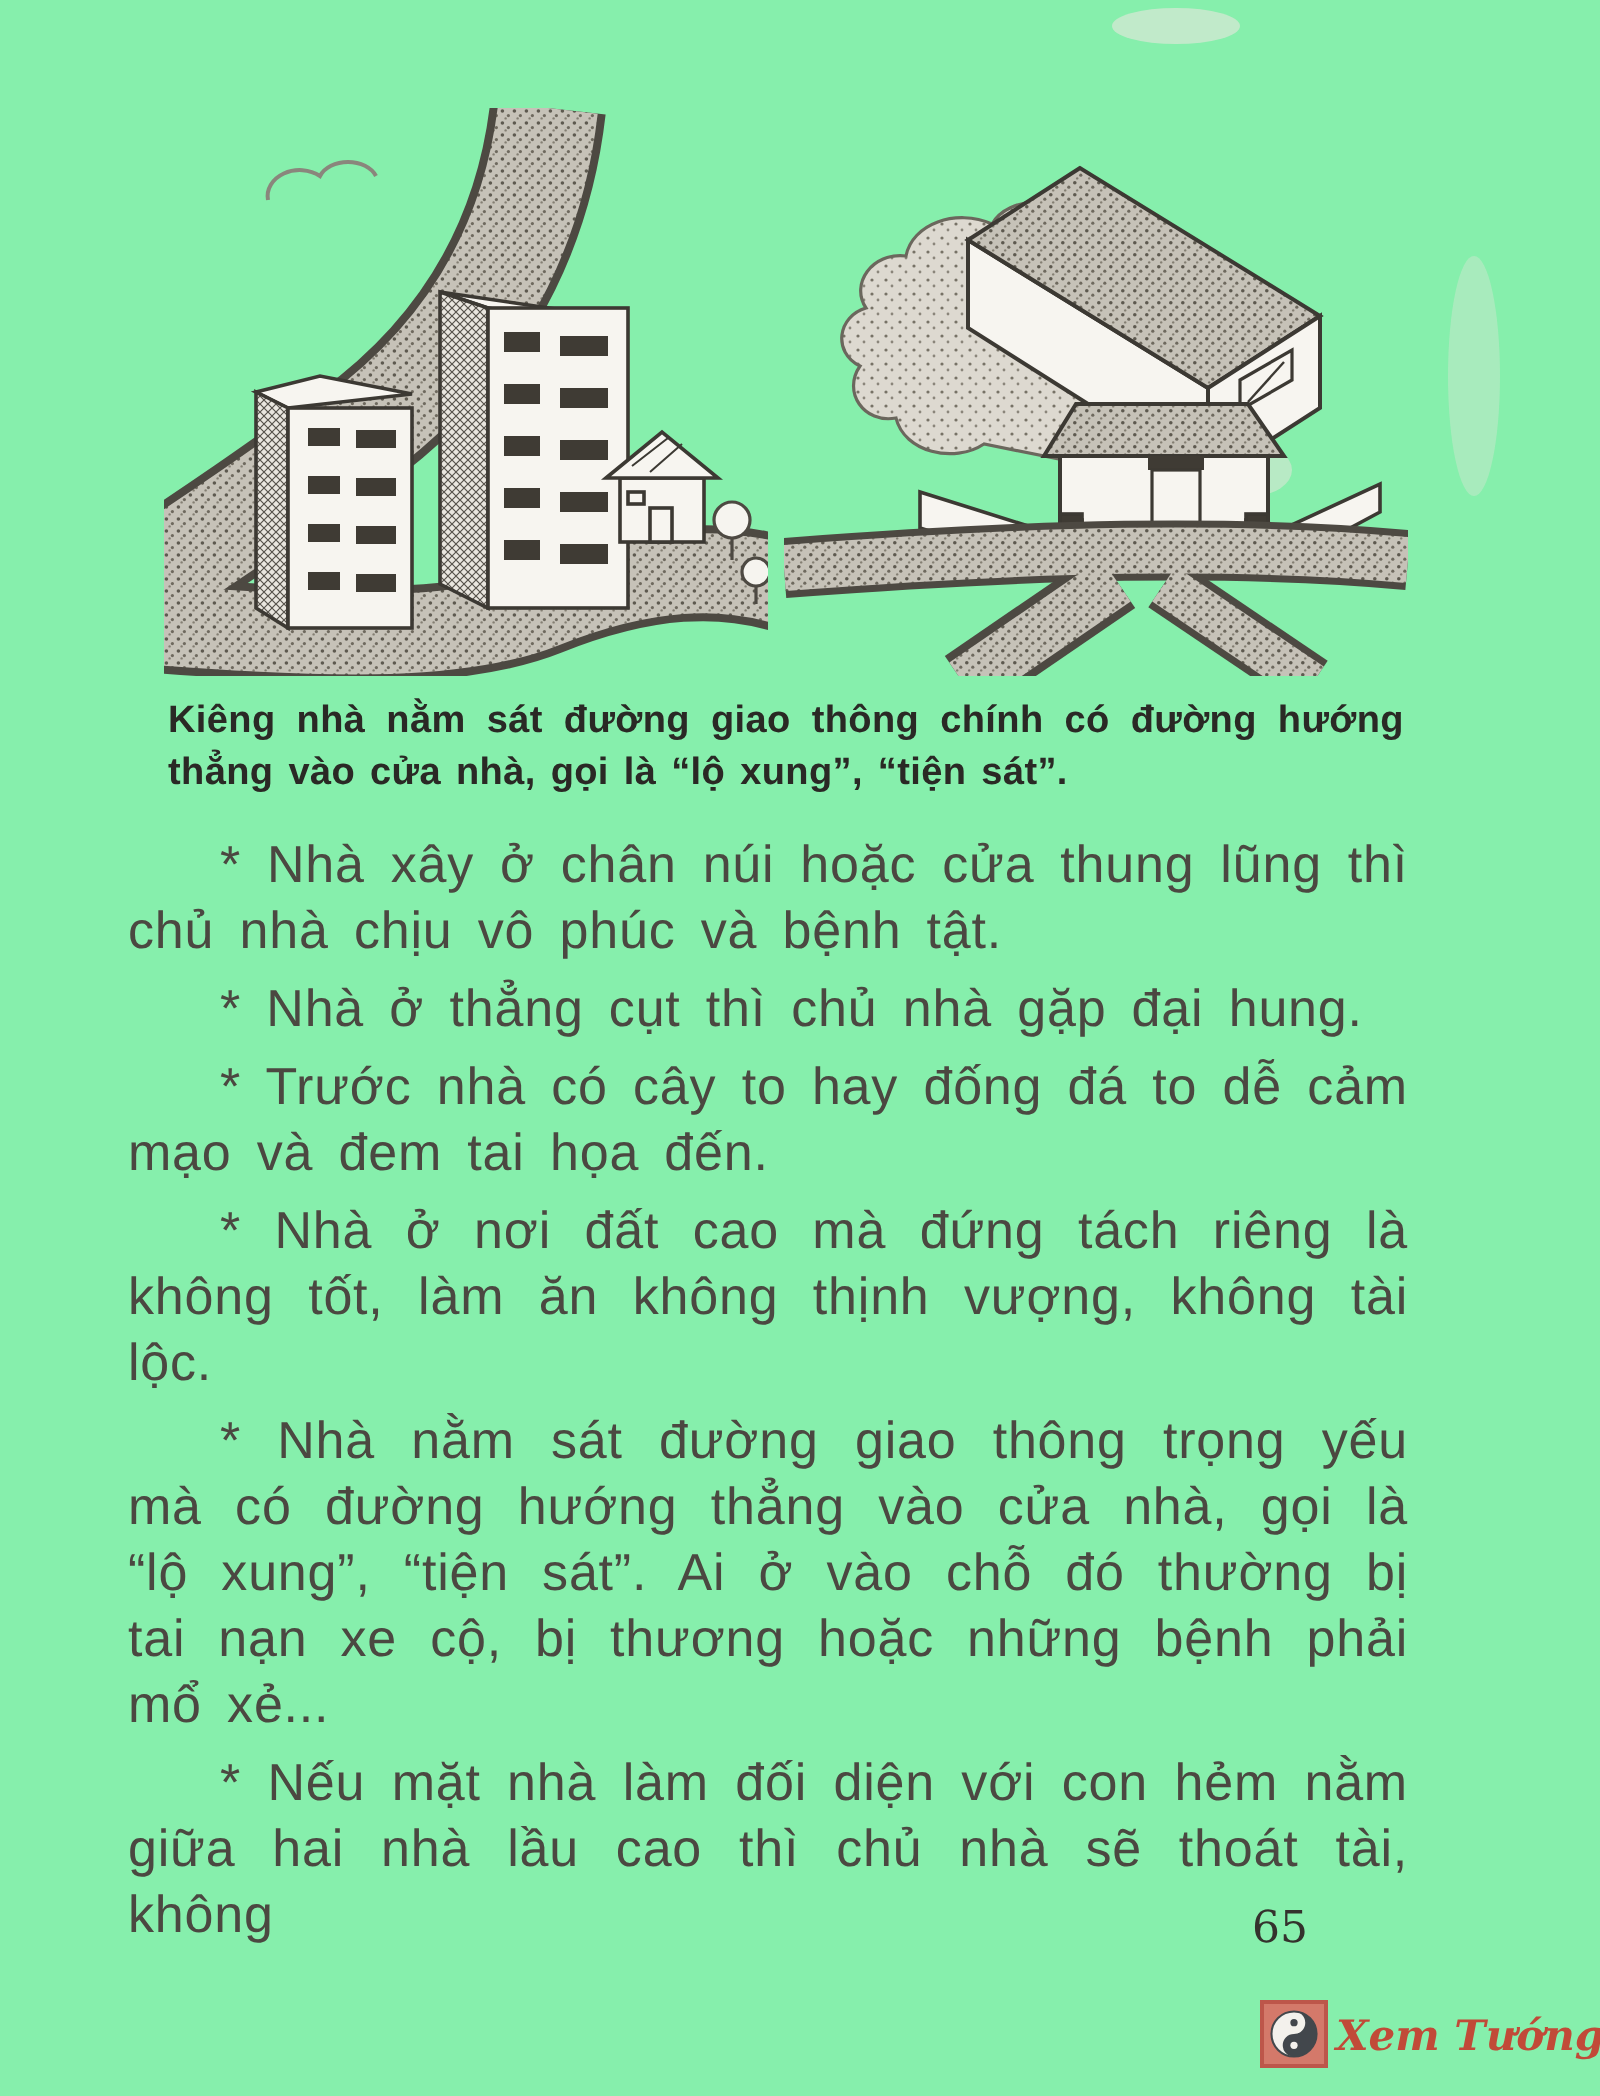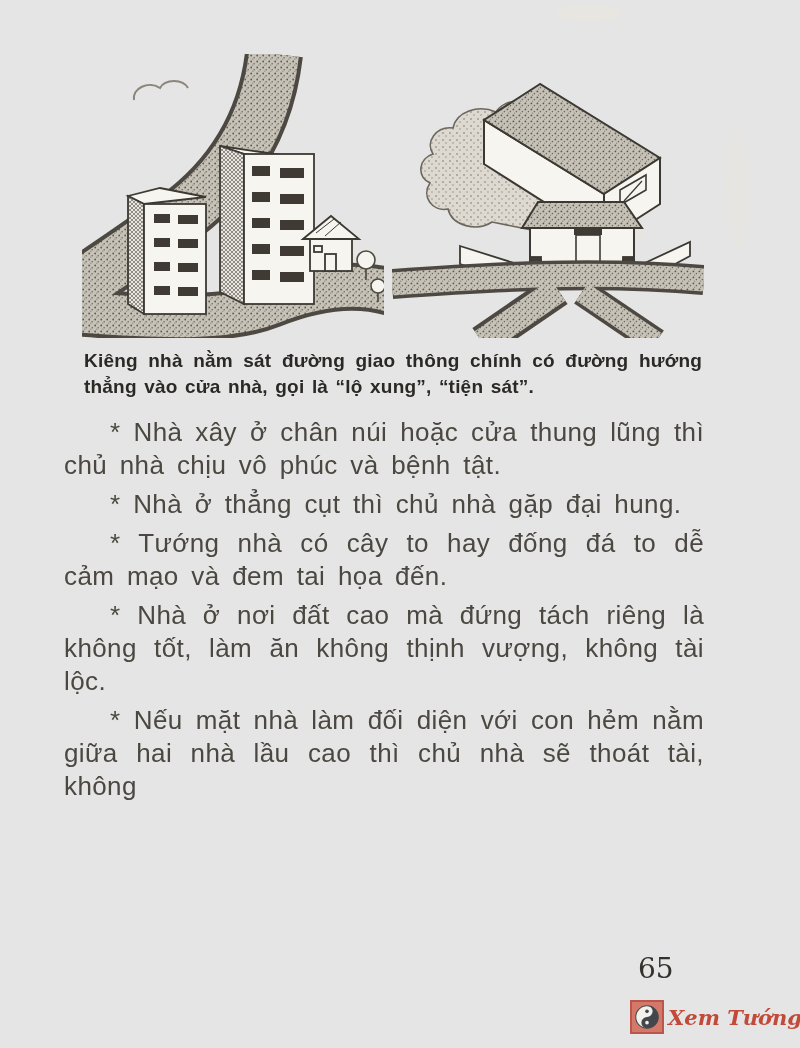--- a/index.html
+++ b/index.html
@@ -3,21 +3,21 @@
 <meta charset="utf-8">
 <style>
   html,body{margin:0;padding:0;}
   body{
     width:800px;height:1048px;
     background:#fcfbf7;
     font-family:"Liberation Sans", sans-serif;
     color:#49463f;
     overflow:hidden;
   }
-  .page{position:relative;width:800px;height:1048px;background:#e5e5e5;}
+  .page{position:relative;width:800px;height:1048px;background:#86efac;}
   .smudge{position:absolute;background:#e9e6de;border-radius:50%;opacity:.6;}
   .smudge.s1{left:556px;top:4px;width:64px;height:18px;}
   .smudge.s2{left:724px;top:128px;width:26px;height:120px;opacity:.35;}
   .smudge.s3{left:606px;top:222px;width:40px;height:26px;opacity:.5;}
 
   .illustration{
     position:absolute;left:82px;top:54px;width:622px;height:284px;
     display:flex;gap:8px;
   }
   .panel{flex:0 0 auto;}
@@ -32,21 +32,21 @@
     position:absolute;left:64px;top:416px;width:640px;
     font-size:26px;line-height:33px;
     letter-spacing:.4px;word-spacing:5px;
     text-align:justify;color:#4b4841;
   }
   .content p{margin:0 0 6px 0;text-indent:46px;}
 
   .page-number{
     position:absolute;left:626px;top:952px;
     font-family:"DejaVu Serif", serif;
-    font-size:28px;color:#34322d;margin-left:12px;
+    font-size:22px;color:#34322d;
   }
   .watermark{
     position:absolute;left:630px;top:1000px;
     display:flex;align-items:center;gap:4px;
   }
   .yy-box{
     width:34px;height:34px;box-sizing:border-box;
     background:#d4796a;border:2px solid #bd564a;
     display:flex;align-items:center;justify-content:center;
   }
@@ -196,22 +196,23 @@
         <path d="M190,238 L264,288" stroke="url(#roadR)" stroke-width="21"></path>
       </g>
     </svg>
   </div>
 
   <div class="caption">Kiêng nhà nằm sát đường giao thông chính có đường hướng thẳng vào cửa nhà, gọi là “lộ xung”, “tiện sát”.</div>
 
   <div class="content">
     <p>* Nhà xây ở chân núi hoặc cửa thung lũng thì chủ nhà chịu vô phúc và bệnh tật.</p>
     <p>* Nhà ở thẳng cụt thì chủ nhà gặp đại hung.</p>
-    <p>* Tướng nhà có cây to hay đống đá to dễ cảm mạo và đem tai họa đến.</p>
+    <p>* Trước nhà có cây to hay đống đá to dễ cảm mạo và đem tai họa đến.</p>
     <p>* Nhà ở nơi đất cao mà đứng tách riêng là không tốt, làm ăn không thịnh vượng, không tài lộc.</p>
+    <p>* Nhà nằm sát đường giao thông trọng yếu mà có đường hướng thẳng vào cửa nhà, gọi là “lộ xung”, “tiện sát”. Ai ở vào chỗ đó thường bị tai nạn xe cộ, bị thương hoặc những bệnh phải mổ xẻ...</p>
     <p>* Nếu mặt nhà làm đối diện với con hẻm nằm giữa hai nhà lầu cao thì chủ nhà sẽ thoát tài, không</p>
   </div>
 
   <div class="page-number">65</div>
 
   <div class="watermark">
     <span class="yy-box">
       <svg width="26" height="26" viewBox="0 0 30 30">
         <circle cx="15" cy="15" r="13" fill="#f3f1ec" stroke="#44484c" stroke-width="1.2"></circle>
         <path d="M15,2 A13,13 0 0 1 15,28 A6.5,6.5 0 0 1 15,15 A6.5,6.5 0 0 0 15,2 Z" fill="#42474c"></path>

